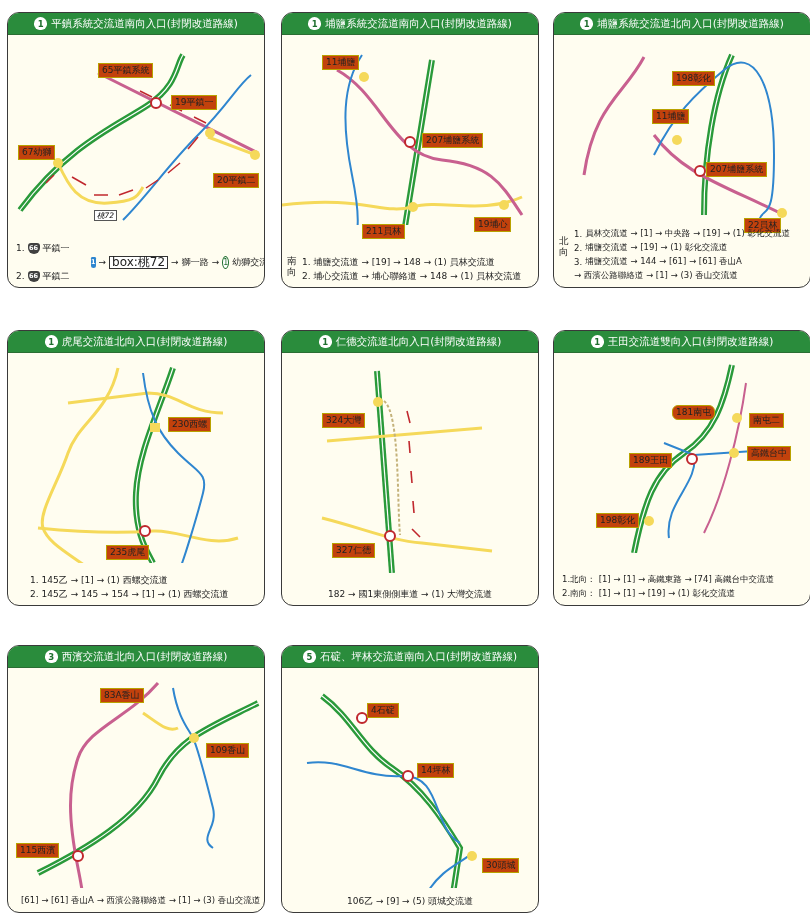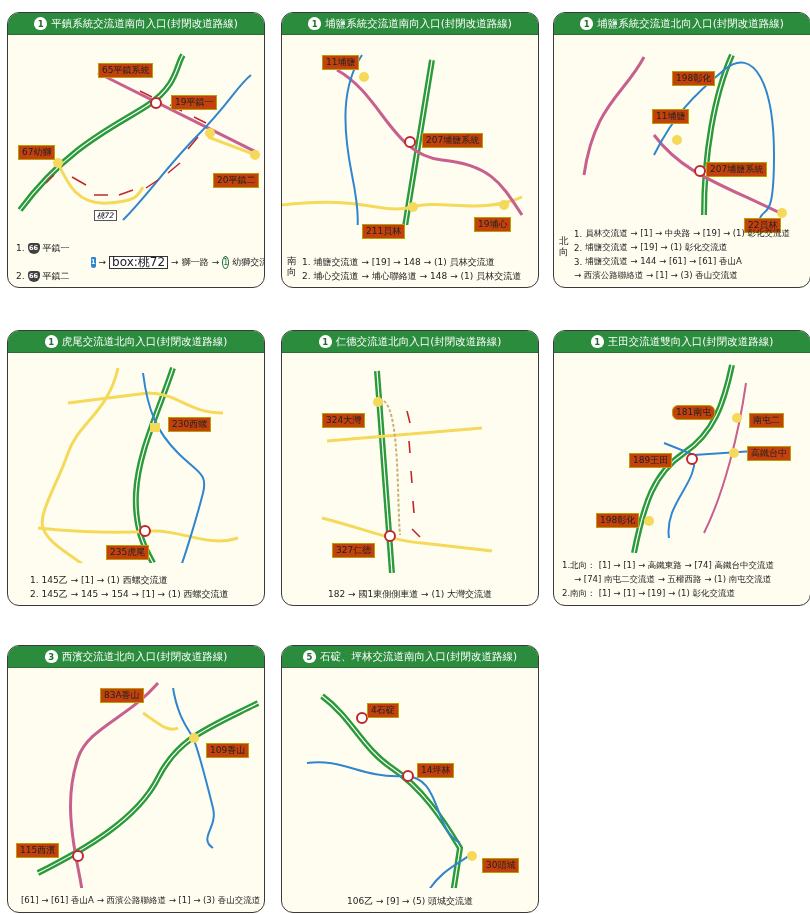--- a/index.html
+++ b/index.html
@@ -254,23 +254,20 @@
     <span class="ic-label" style="left:195px;top:60px;">南屯二</span>
     <span class="ic-label" style="left:193px;top:93px;">高鐵台中</span>
     <span class="ic-label" style="left:75px;top:100px;">189王田</span>
     <span class="ic-label" style="left:42px;top:160px;">198彰化</span>
   </div>
   <div class="legend" style="font-size:8.5px;">
     <div class="legend-row">
         <span>1.北向：</span>
         <span>[1] → [1] → 高鐵東路 → [74] 高鐵台中交流道</span>
       </div>
-    <div class="legend-row" style="padding-left:12px;">
-        <span>→ [74] 南屯二交流道 → 五權西路 → (1) 南屯交流道</span>
-      </div>
     <div class="legend-row">
         <span>2.南向：</span>
         <span>[1] → [1] → [19] → (1) 彰化交流道</span>
       </div>
   </div>
 </div>
 
 <div class="panel" style="left:7px;top:645px;height:268px;">
   <div class="panel-header">
     <span class="hw-badge">3</span>

